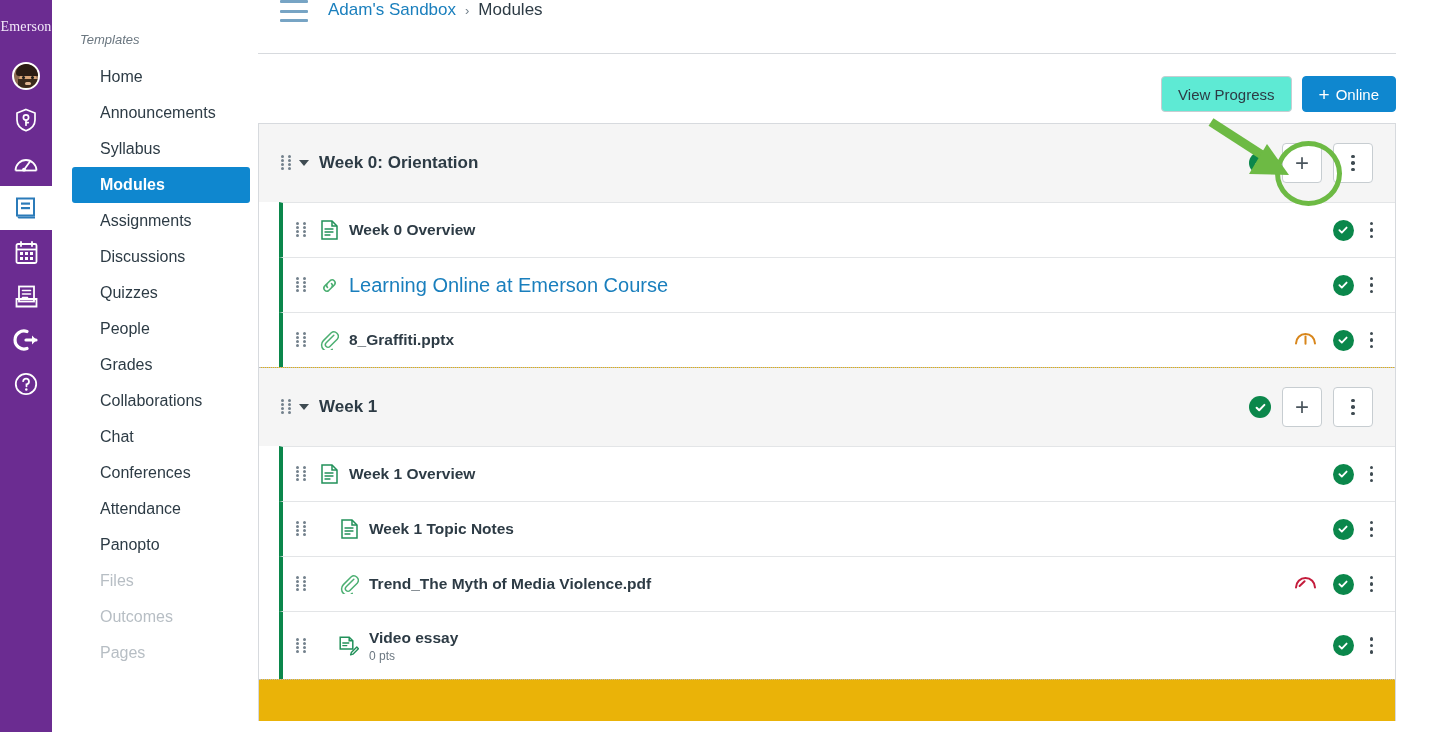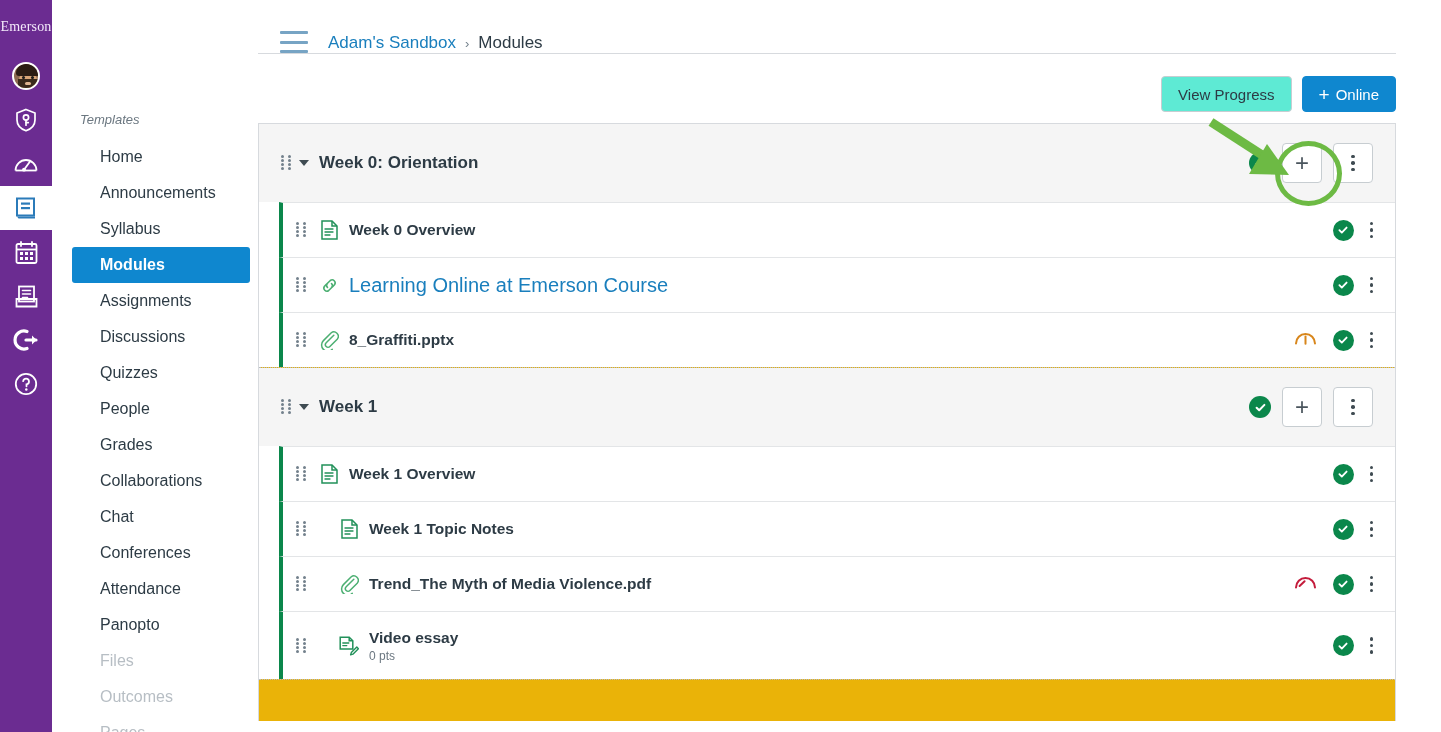--- a/index.html
+++ b/index.html
@@ -51,21 +51,21 @@
   .av-beard { position: absolute; left: 4px; top: 15px; width: 20px; height: 13px;
               background: #3a2a1c; border-radius: 0 0 50% 50%; }
   .av-mouth { position: absolute; left: 11px; top: 18px; width: 6px; height: 3px;
               background: #e0b591; border-radius: 2px; }
   .av-eye { position: absolute; top: 12px; width: 3px; height: 3px; background:#1b1b1b; border-radius:50%; }
   .av-eye.l { left: 8px; } .av-eye.r { left: 17px; }
 
   
   .coursenav {
     width: 206px; flex: 0 0 206px;
-    padding-top: 112px;
+    padding-top: 32px;
     background: #ffffff;
     position: relative;
   }
   .cn-heading {
     font-size: 13px; font-style: italic; color: #6b7780;
     padding: 0 0 12px 28px;
   }
   .cn-item {
     display: block;
     font-size: 16px;
@@ -78,21 +78,21 @@
     cursor: pointer;
   }
   .cn-item.active { background: #0f87cf; color: #ffffff; font-weight: 700; }
   .cn-item.muted { color: #b7bec4; }
 
   
   .main { flex: 1 1 auto; position: relative; background: #ffffff; min-width: 0; }
 
   .topbar {
     height: 54px;
-    display: flex; align-items: flex-end;
+    display: flex; align-items: flex-start;
     padding-left: 22px;
     border-bottom: 1px solid #d7dade;
     margin-right: 45px;
   }
   .hamburger { width: 28px; height: 22px; display: flex; flex-direction: column;
                justify-content: space-between; cursor: pointer; margin-right: 20px; }
   .hamburger span { display: block; height: 3px; background: #77a4c4; border-radius: 1px; }
   .crumbs { display: flex; align-items: center; font-size: 17px; }
   .crumb-link { color: #1a7fbd; text-decoration: none; cursor: pointer; }
   .crumb-sep { color: #73818c; margin: 0 9px; font-size: 13px; }

